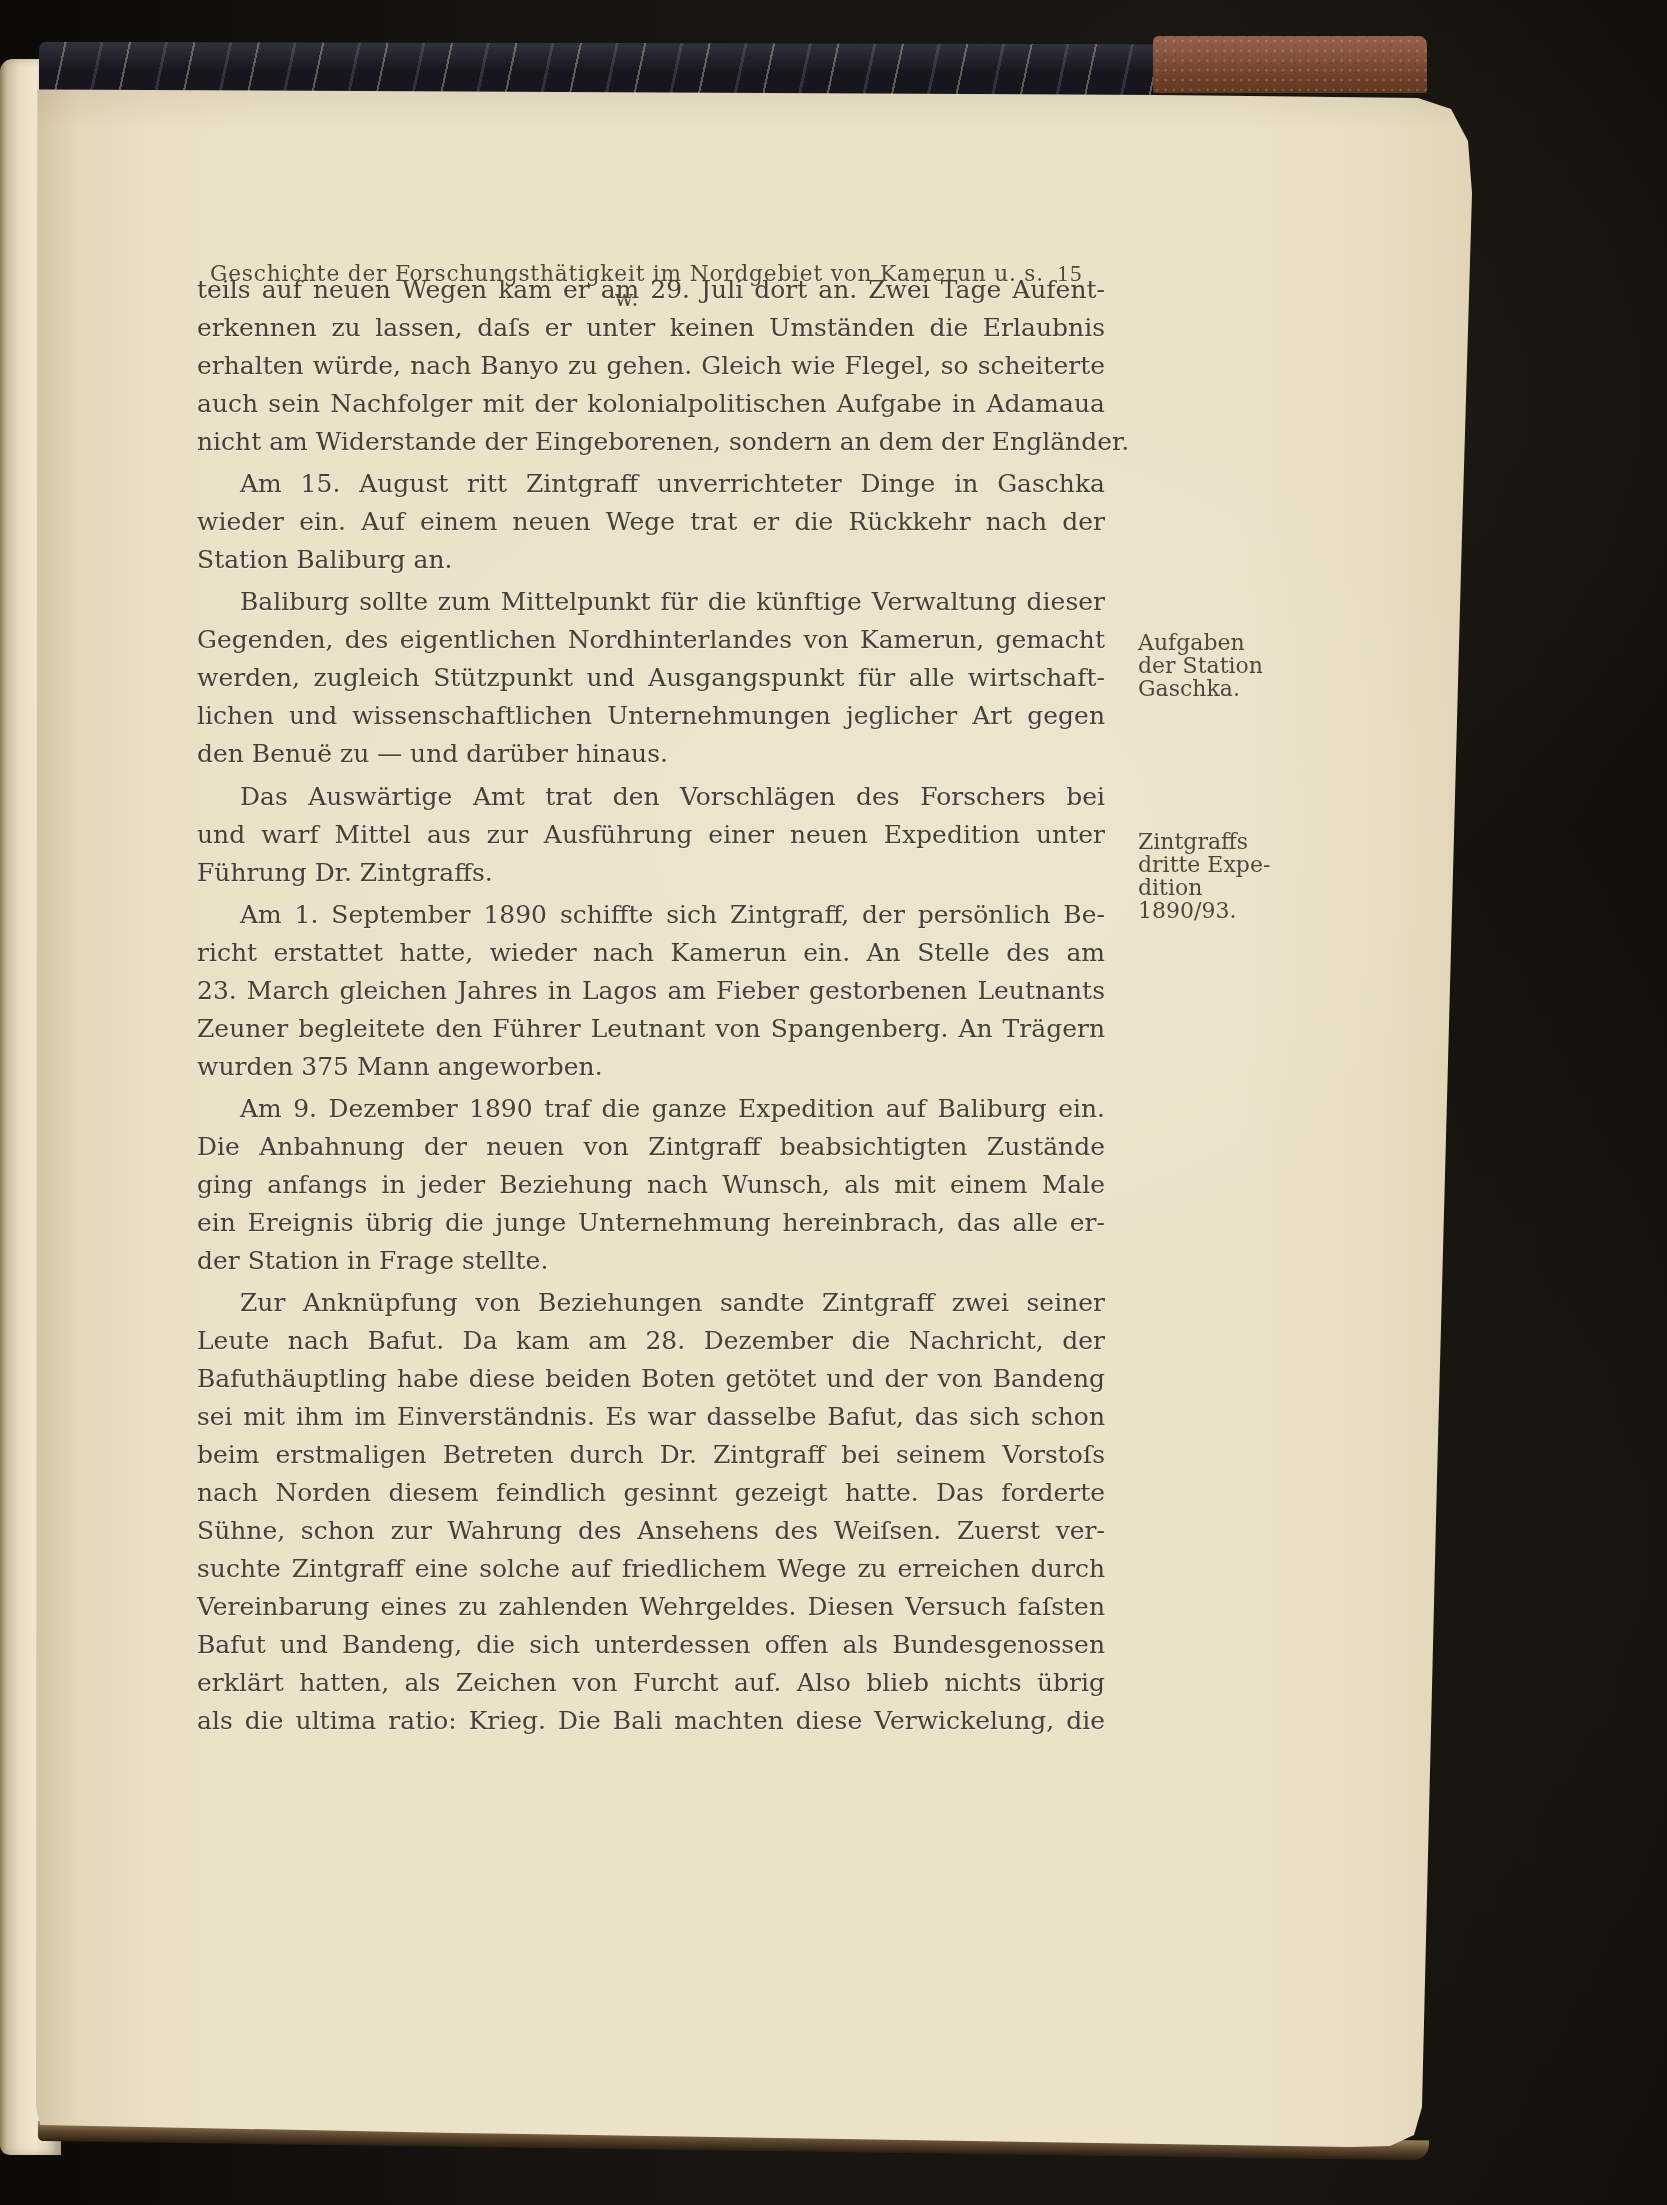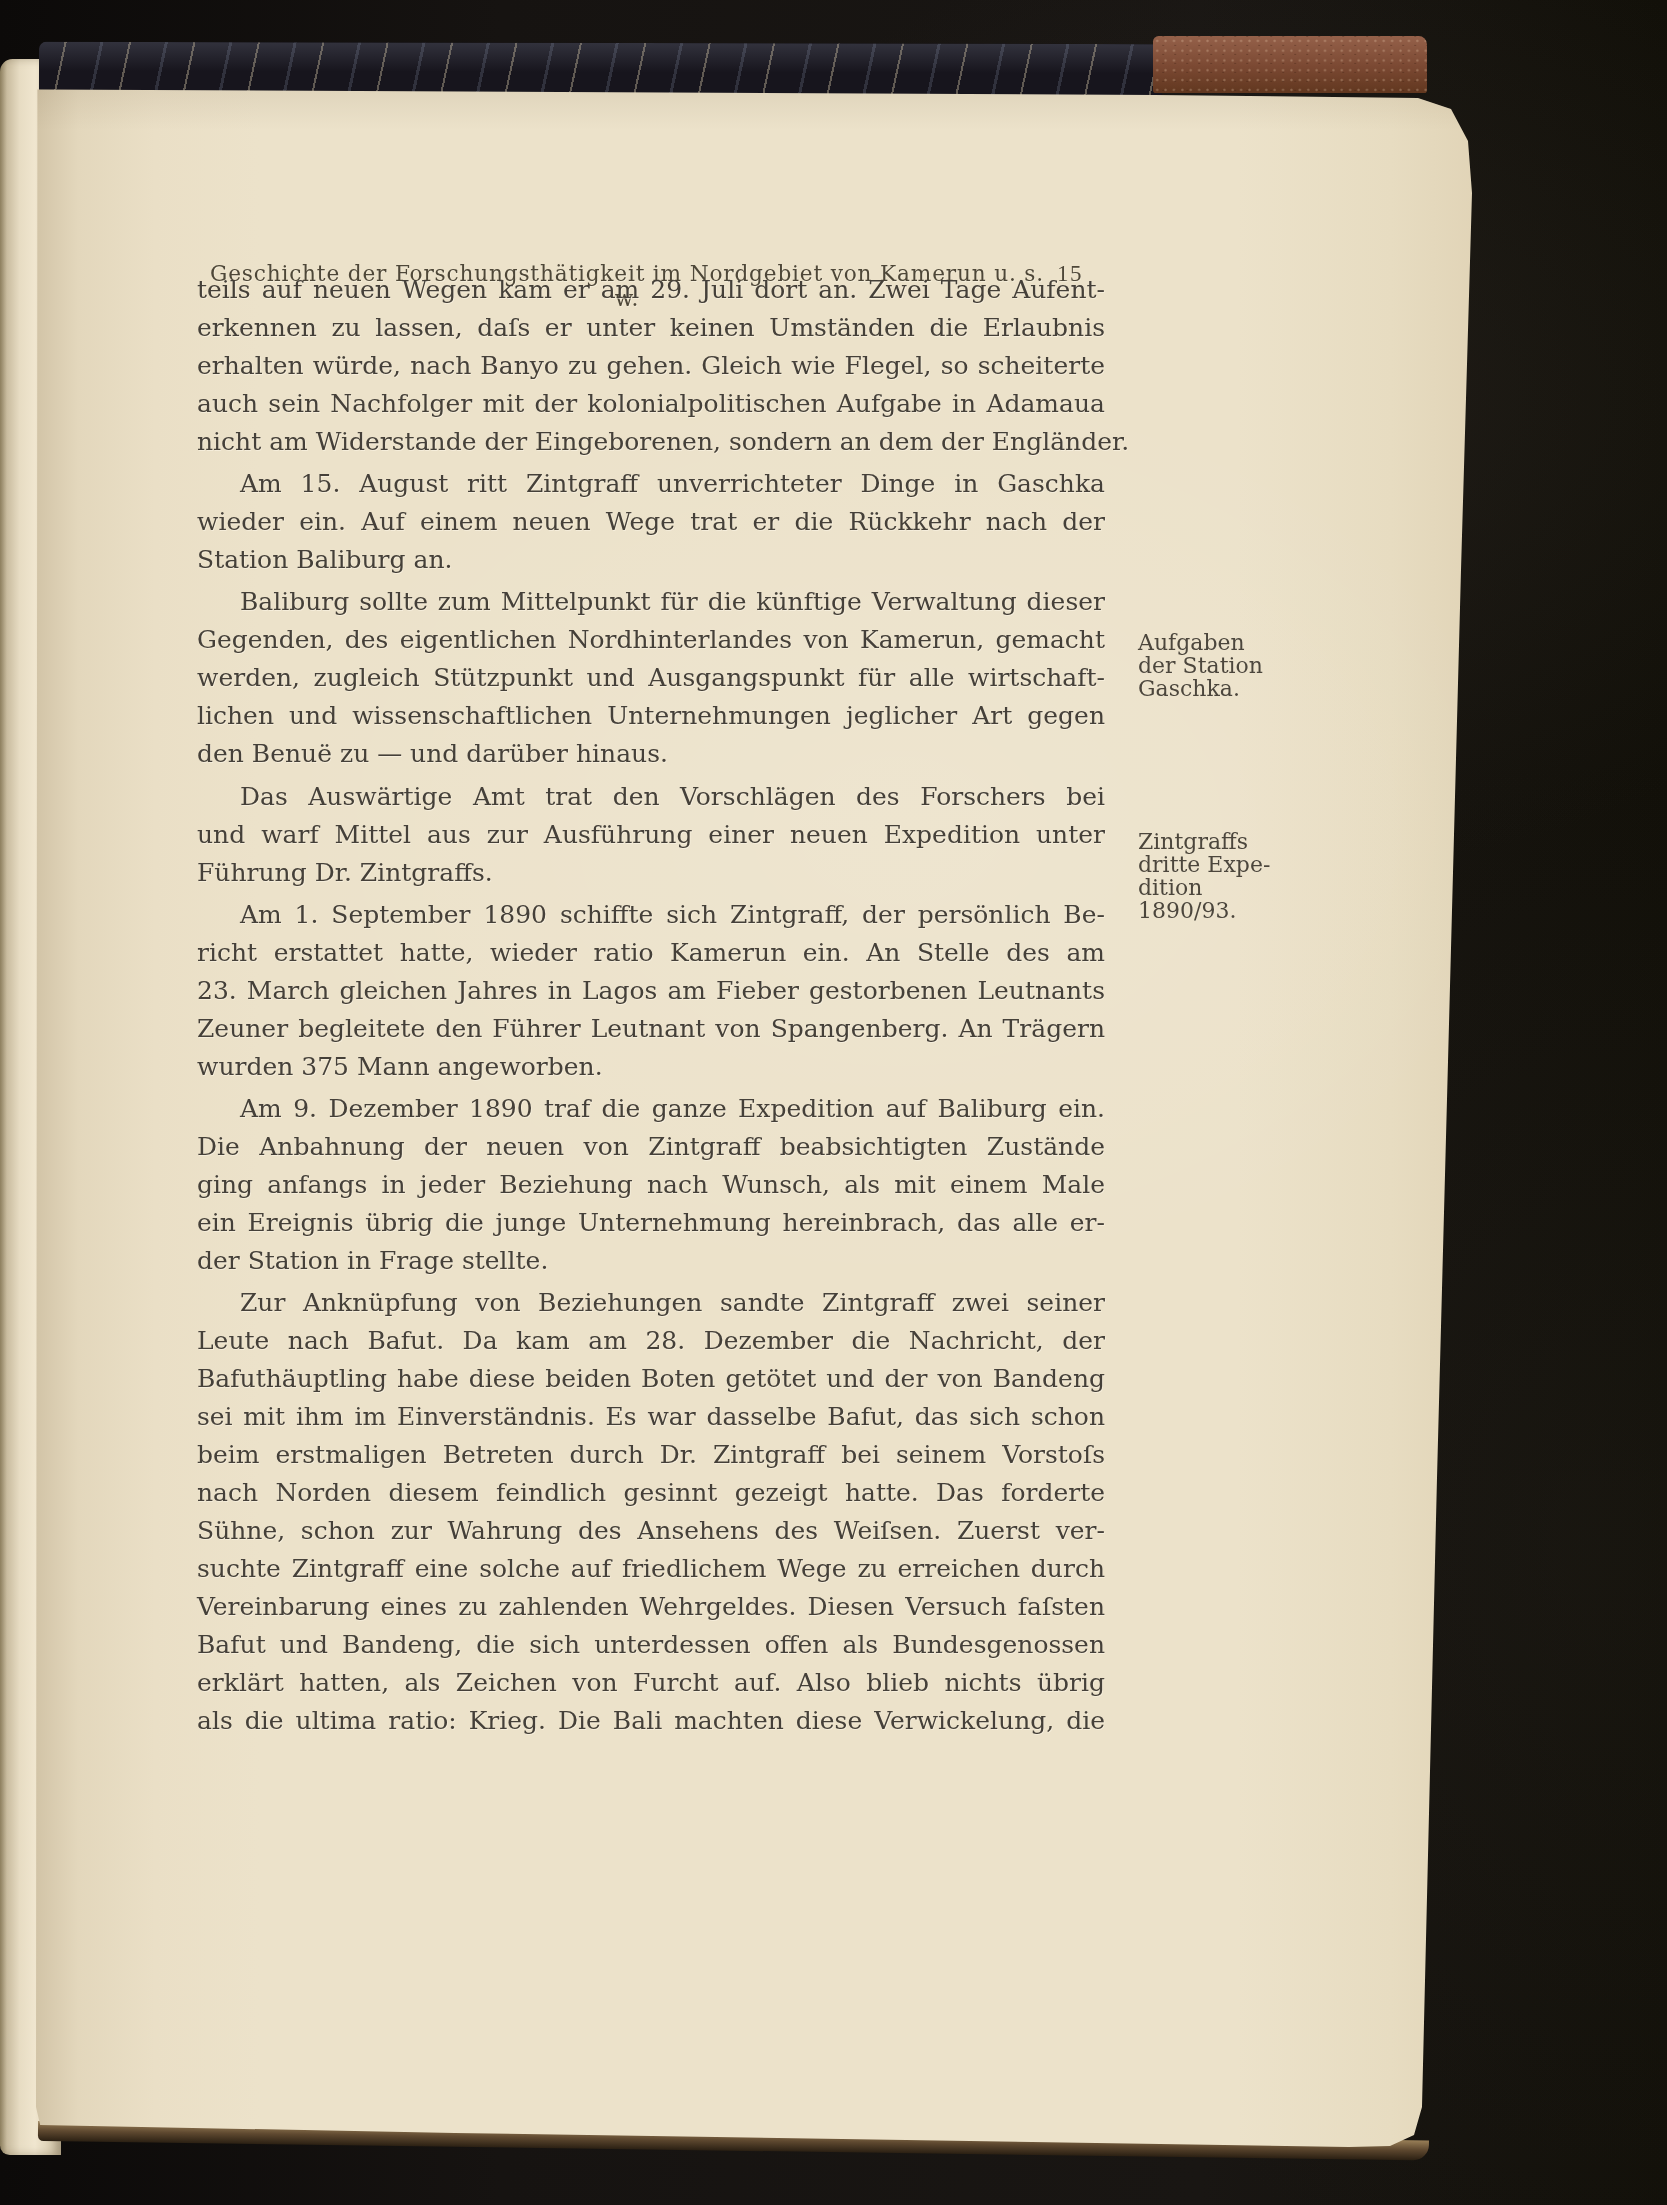--- a/index.html
+++ b/index.html
@@ -154,21 +154,21 @@
           <div class="tline">lichen und wissenschaftlichen Unternehmungen jeglicher Art gegen</div>
           <div class="tline tline-end">den Benuë zu — und darüber hinaus.</div>
         </div>
         <div class="para indent">
           <div class="tline">Das Auswärtige Amt trat den Vorschlägen des Forschers bei</div>
           <div class="tline">und warf Mittel aus zur Ausführung einer neuen Expedition unter</div>
           <div class="tline tline-end">Führung Dr. Zintgraffs.</div>
         </div>
         <div class="para indent">
           <div class="tline">Am 1. September 1890 schiffte sich Zintgraff, der persönlich Be-</div>
-          <div class="tline">richt erstattet hatte, wieder ratio Kamerun ein. An Stelle des am</div>
+          <div class="tline">richt erstattet hatte, wieder nach Kamerun ein. An Stelle des am</div>
           <div class="tline">23. March gleichen Jahres in Lagos am Fieber gestorbenen Leutnants</div>
           <div class="tline">Zeuner begleitete den Führer Leutnant von Spangenberg. An Trägern</div>
           <div class="tline tline-end">wurden 375 Mann angeworben.</div>
         </div>
         <div class="para indent">
           <div class="tline">Am 9. Dezember 1890 traf die ganze Expedition auf Baliburg ein.</div>
           <div class="tline">Die Anbahnung der neuen von Zintgraff beabsichtigten Zustände</div>
           <div class="tline">ging anfangs in jeder Beziehung nach Wunsch, als mit einem Male</div>
           <div class="tline">ein Ereignis übrig die junge Unternehmung hereinbrach, das alle er-</div>
           <div class="tline tline-end">der Station in Frage stellte.</div>

